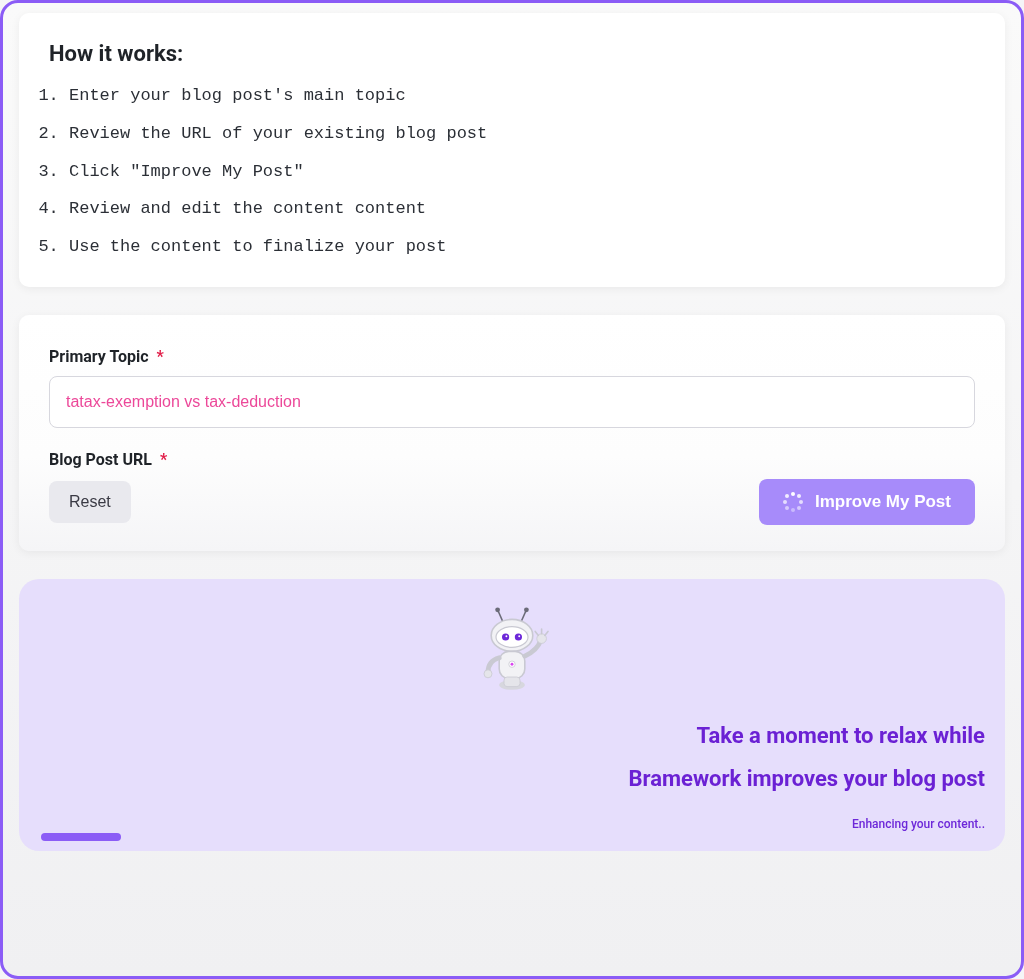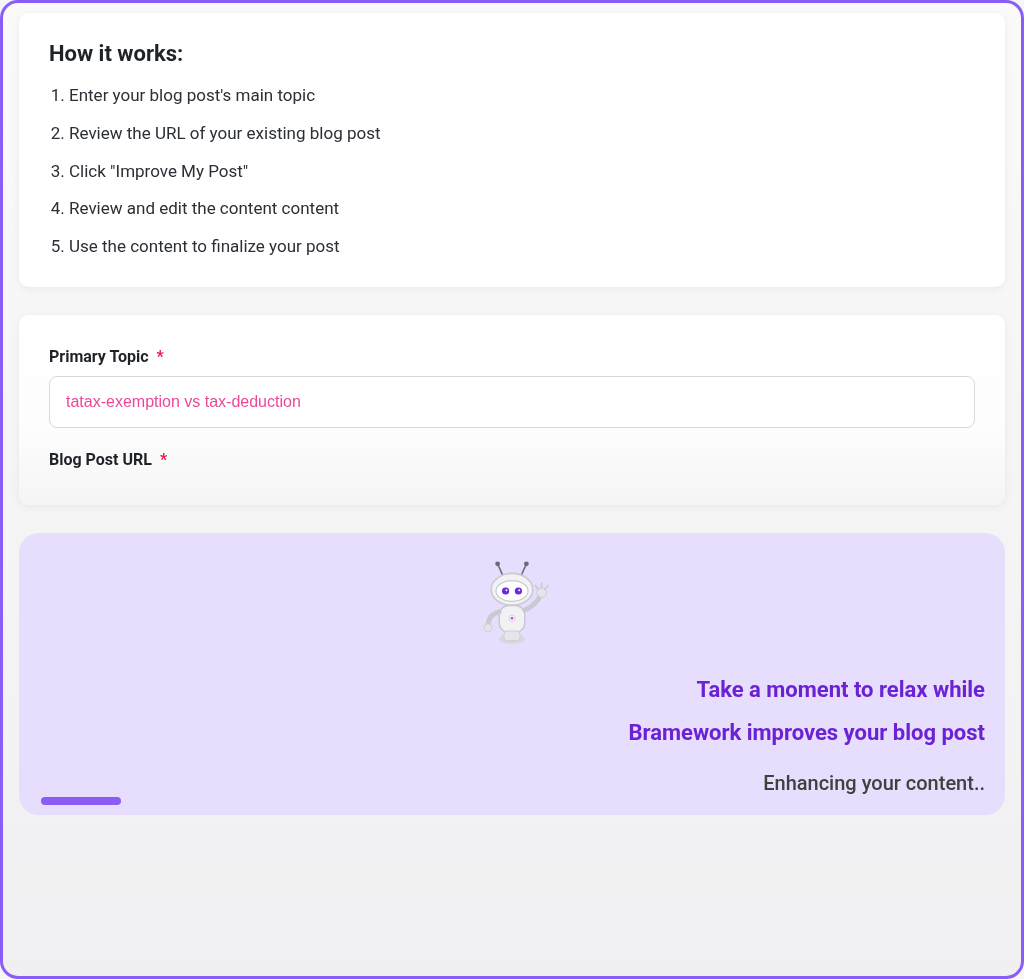--- a/index.html
+++ b/index.html
@@ -31,20 +31,21 @@
     font-weight: 700;
     color: #1f2328;
     margin-bottom: 18px;
   }
   .how-list {
     list-style: decimal;
     padding-left: 20px;
     color: #2b2f36;
     font-size: 17px;
     line-height: 1.4;
+    font-family: Liberation Mono, monospace;
   }
   .how-list li { margin-bottom: 14px; }
   .how-list li:last-child { margin-bottom: 0; }
 
   .form-card {
     background: #ffffff;
     border-radius: 10px;
     box-shadow: 0 2px 10px rgba(0,0,0,0.06);
     padding: 32px 30px 26px 30px;
     margin-bottom: 28px;
@@ -129,22 +130,22 @@
   }
   .robot-svg { width: 96px; height: 96px; }
   .loading-line {
     color: #6b21d4;
     font-size: 22px;
     font-weight: 700;
     line-height: 1.5;
   }
   .loading-line + .loading-line { margin-top: 10px; }
   .loading-status {
-    color: #404040;
-    font-size: 20px;
+    color: #6d28d9;
+    font-size: 12px;
     font-weight: 500;
     margin-top: 22px;
   }
   .progress-track {
     position: absolute;
     left: 22px;
     bottom: 10px;
     height: 8px;
     width: 80px;
     background: #8b5cf6;
@@ -172,20 +173,36 @@
       <span>Primary Topic</span>
       <span class="req">*</span>
     </label>
     <input class="form-input" type="text" value="tatax-exemption vs tax-deduction" style="">
 
     <label class="form-label">
       <span>Blog Post URL</span>
       <span class="req">*</span>
     </label>
 
+    <div class="form-actions">
+      <button class="btn-reset">Reset</button>
+      <button class="btn-improve">
+        <span class="spinner">
+          <span></span>
+            <span></span>
+            <span></span>
+            <span></span>
+            <span></span>
+            <span></span>
+            <span></span>
+            <span></span>
+        </span>
+        <span>Improve My Post</span>
+      </button>
+    </div>
   </div>
 
   <div class="loading-panel">
     <div class="robot-wrap">
       <svg class="robot-svg" viewBox="0 0 120 120">
 
         <line x1="42" y1="6" x2="50" y2="24" stroke="#6b6b78" stroke-width="2"></line>
         <circle cx="42" cy="6" r="3" fill="#6b6b78"></circle>
         <line x1="78" y1="6" x2="70" y2="24" stroke="#6b6b78" stroke-width="2"></line>
         <circle cx="78" cy="6" r="3" fill="#6b6b78"></circle>

